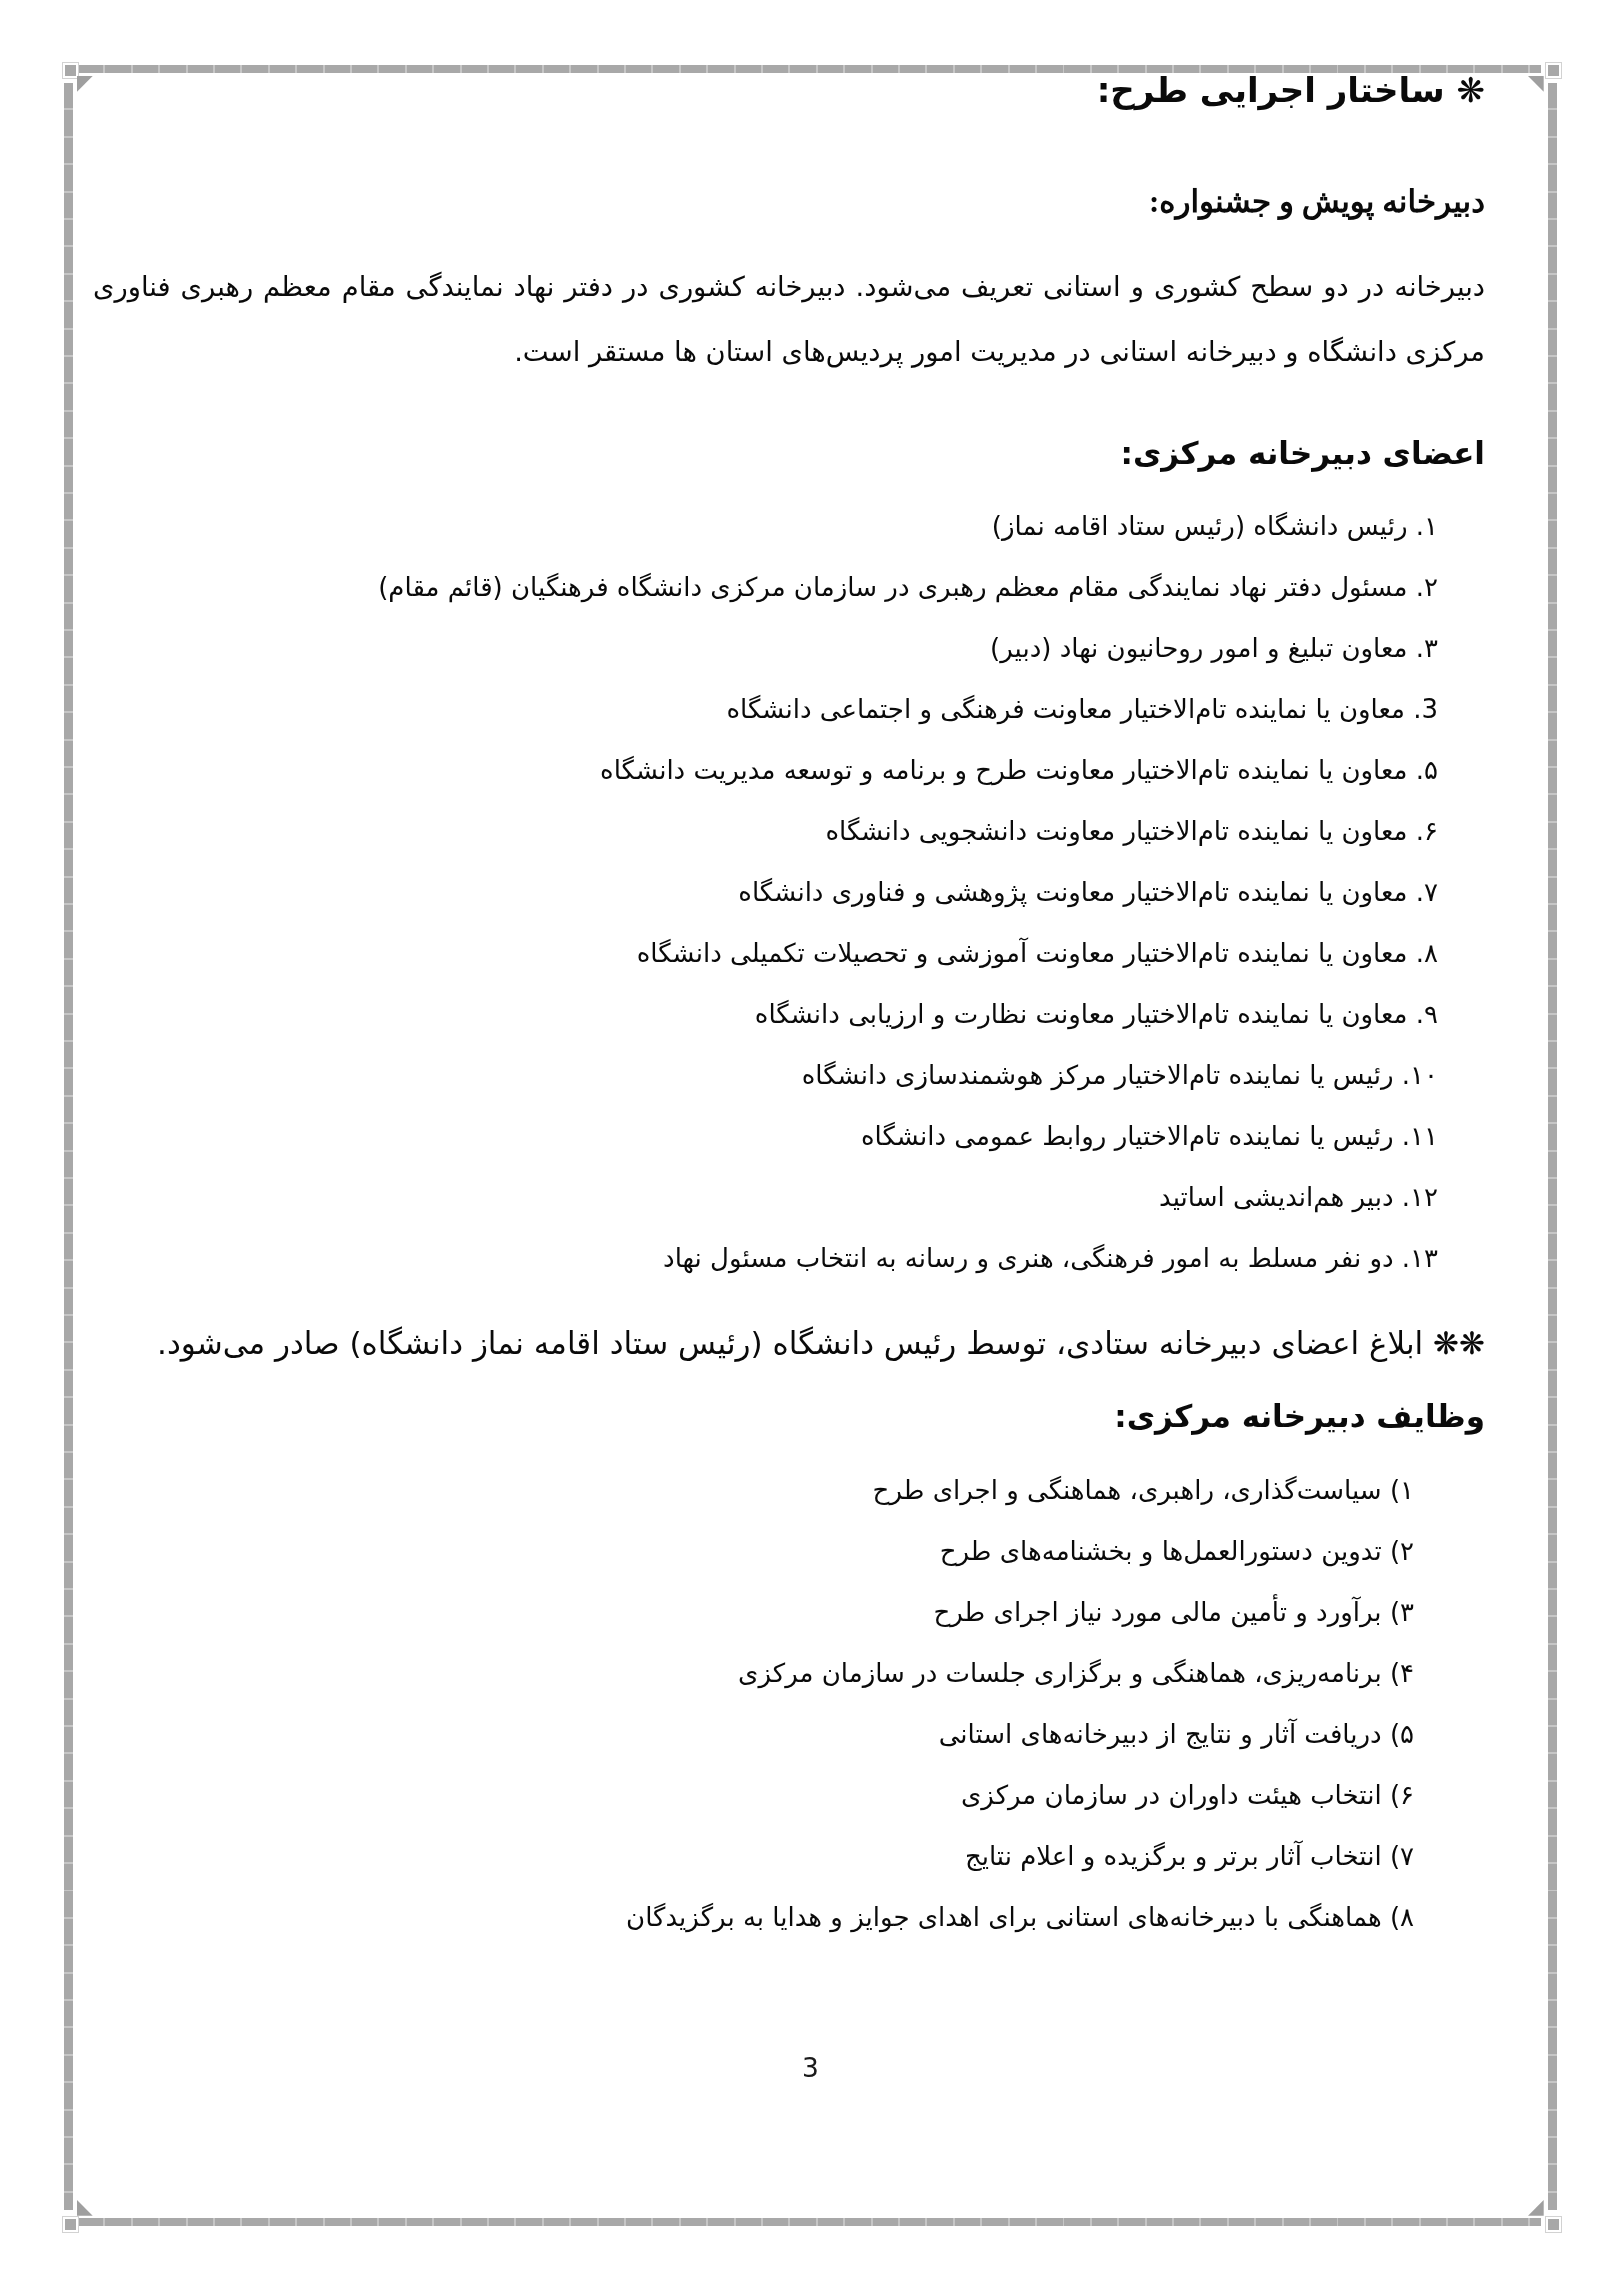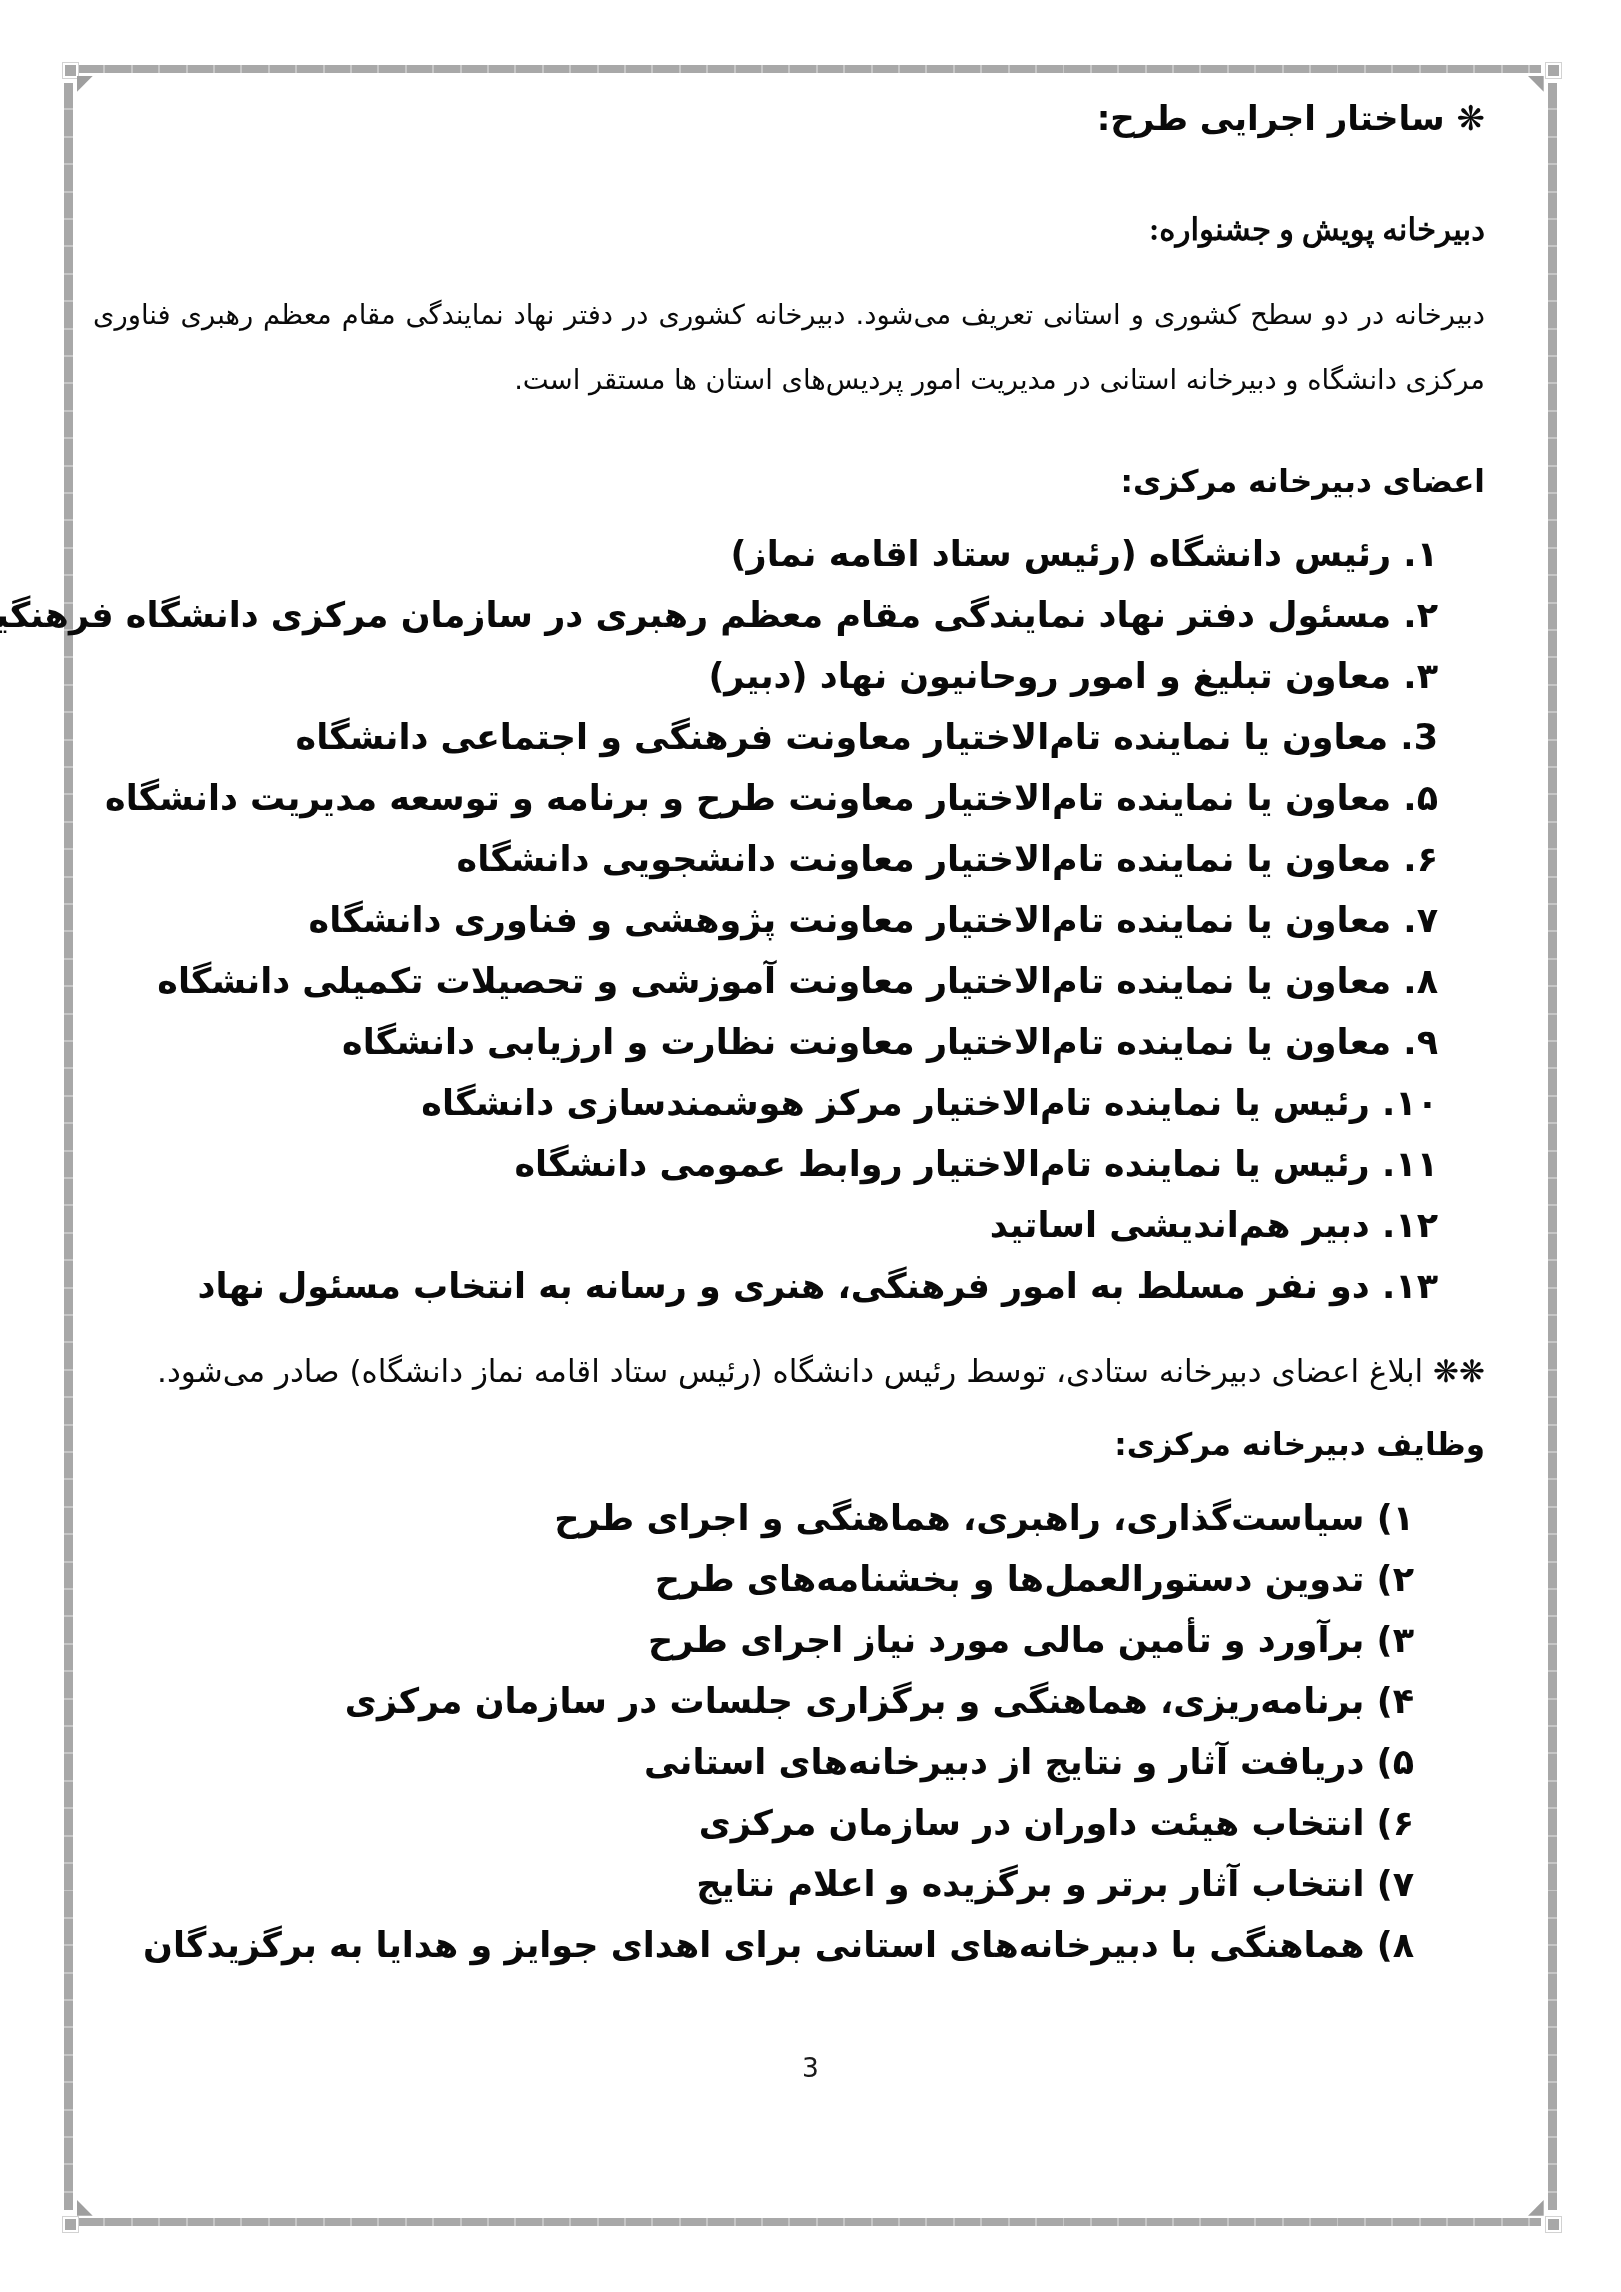--- a/index.html
+++ b/index.html
@@ -59,21 +59,21 @@
   .content {
     position: absolute;
     top: 0;
     right: 136px;
     left: 93px;
     direction: rtl;
     text-align: right;
   }
   h1, h2, h3, h4 { margin: 0; font-weight: 700; }
   .h-main {
-    margin-top: 96px;
+    margin-top: 68px;
     font-size: 34px;
     line-height: 1.35;
   }
   .h-sub {
     font-size: 31px;
     line-height: 1.35;
   }
   .h-secretariat { margin-top: 67px; font-family: Liberation Serif, serif; }
   .body-para {
     margin: 31px 0 0 0;
@@ -81,24 +81,23 @@
     line-height: 65px;
     text-align: justify;
   }
   .h-members { margin-top: 49px; }
   ul.doc-list {
     list-style: none;
     margin: 21.6px 0 0 0;
     padding: 0 47px 0 0;
   }
   ul.doc-list li {
-    font-size: 35px;
+    font-size: 26px;
     line-height: 61px;
     white-space: nowrap;
-    font-weight: bold;
   }
   ul.duties-list { padding-right: 71px; }
   .note-line {
     margin-top: 33px;
     font-size: 31px;
     line-height: 43px;
   }
   .h-duties { margin-top: 30px; }
   .page-number {
     position: absolute;

